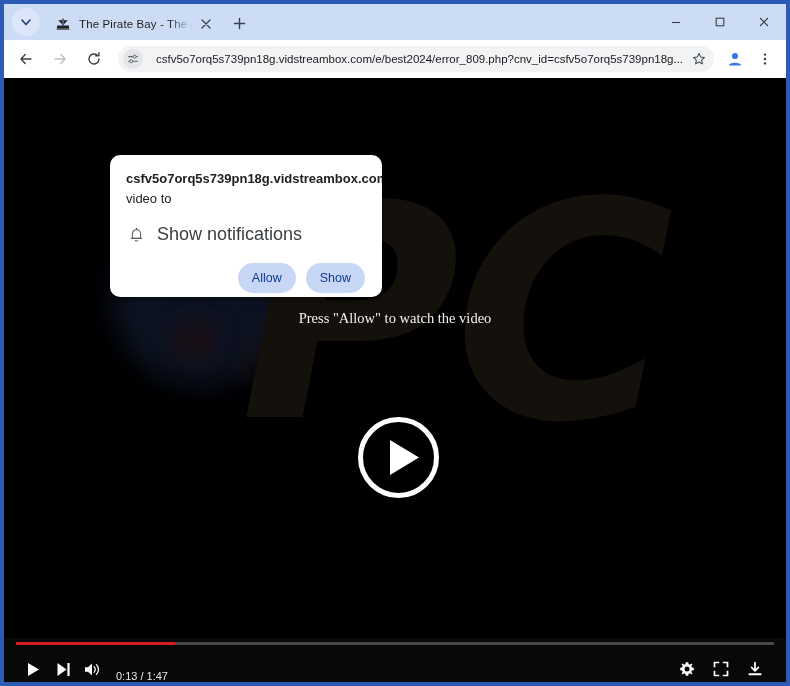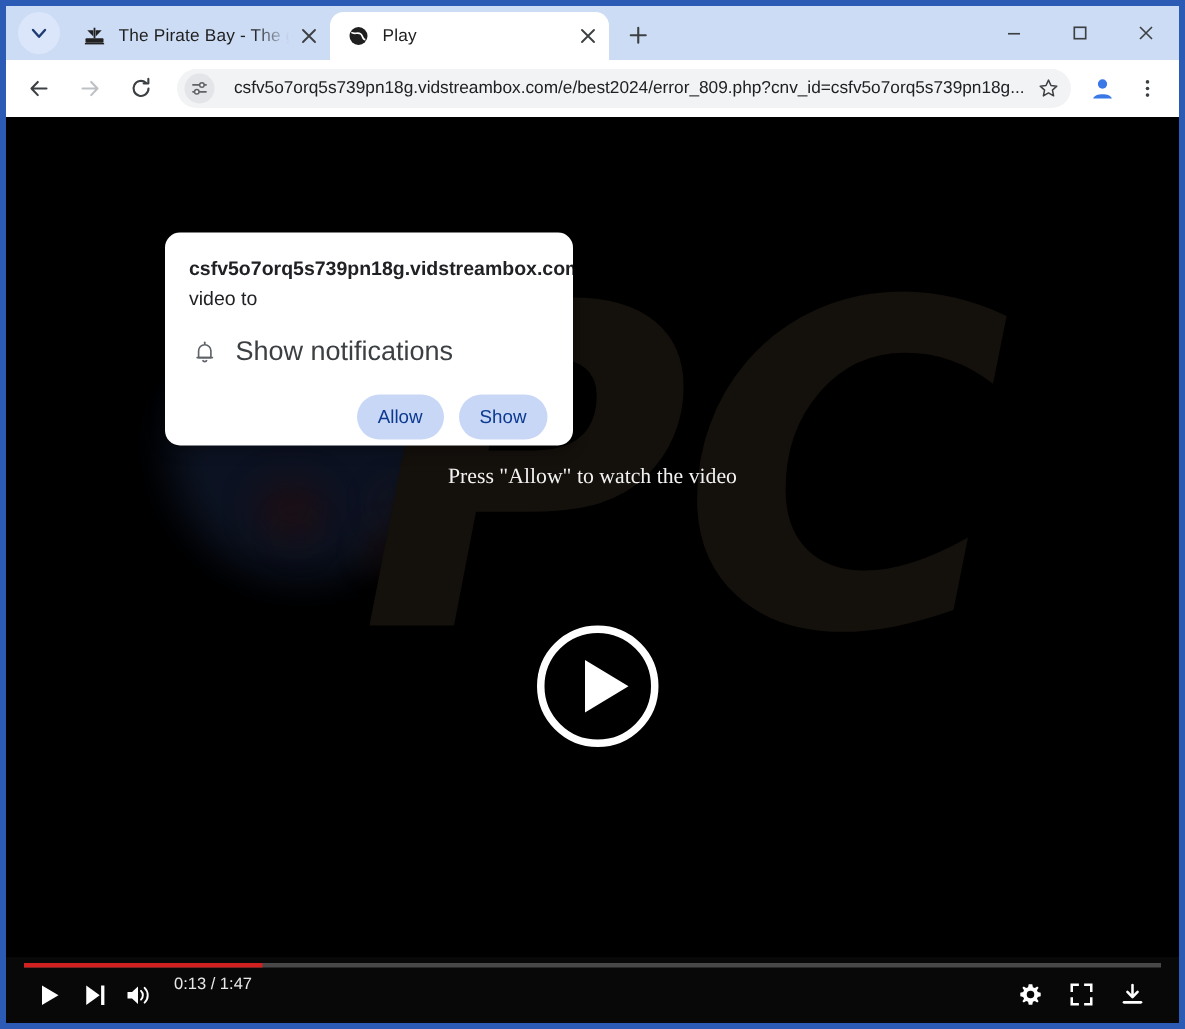--- a/index.html
+++ b/index.html
@@ -246,21 +246,21 @@
     position: absolute;
     left: 0; top: 0; bottom: 0;
     width: 21%;
     background: #d02020;
   }
   .ctl-row {
     position: absolute;
     left: 0; right: 0; top: 12px;
     height: 32px;
     display: flex;
-    align-items: flex-start;
+    align-items: flex-end;
     padding: 0 14px;
     box-sizing: border-box;
   }
   .ctl {
     width: 30px; height: 26px;
     display: flex; align-items: center; justify-content: center;
     flex: none;
   }
   .ctl-time {
     font-size: 11px;
@@ -362,34 +362,20 @@
           </svg>
         </span>
         <span class="tab-title">The Pirate Bay - The galaxy's m</span>
         <span class="tab-close">
           <svg width="10" height="10" viewBox="0 0 10 10">
             <path d="M1 1 L9 9 M9 1 L1 9" stroke="#3c4043" stroke-width="1.25" stroke-linecap="round"></path>
           </svg>
         </span>
       </div>
 
-      <div class="tab active">
-        <span class="tab-favicon">
-          <svg width="14" height="14" viewBox="0 0 14 14">
-            <circle cx="7" cy="7" r="6" fill="#1f1f1f"></circle>
-            <path d="M2.2 4.6 C4.5 6.2 6.2 4.2 8.4 5.6 C10.1 6.7 9.4 9.4 11.6 9.4" fill="none" stroke="#fff" stroke-width="1.1"></path>
-          </svg>
-        </span>
-        <span class="tab-title">Play</span>
-        <span class="tab-close">
-          <svg width="10" height="10" viewBox="0 0 10 10">
-            <path d="M1 1 L9 9 M9 1 L1 9" stroke="#3c4043" stroke-width="1.25" stroke-linecap="round"></path>
-          </svg>
-        </span>
-      </div>
 
       <div class="new-tab">
         <svg width="13" height="13" viewBox="0 0 13 13">
           <path d="M6.5 1.5 V11.5 M1.5 6.5 H11.5" stroke="#3c4043" stroke-width="1.4" stroke-linecap="round"></path>
         </svg>
       </div>
 
       <div class="winctl">
         <div class="winbtn">
           <svg width="12" height="12" viewBox="0 0 12 12">

